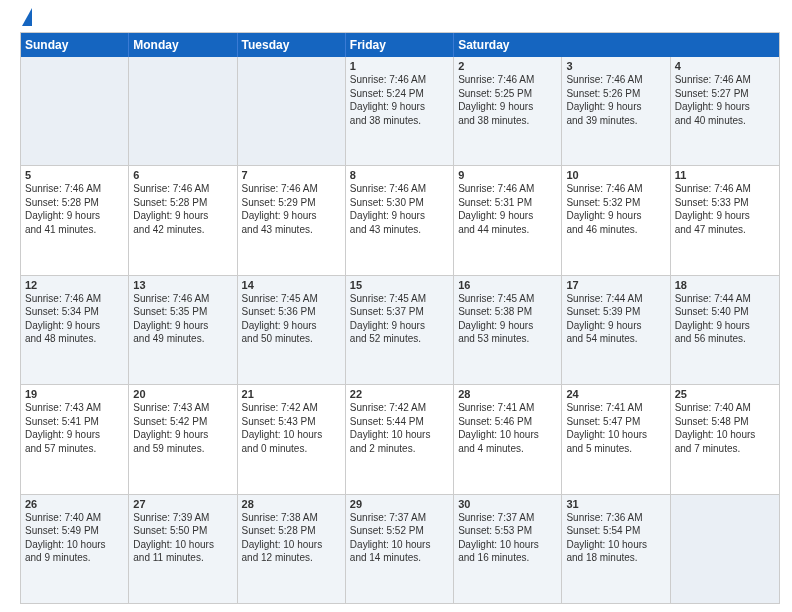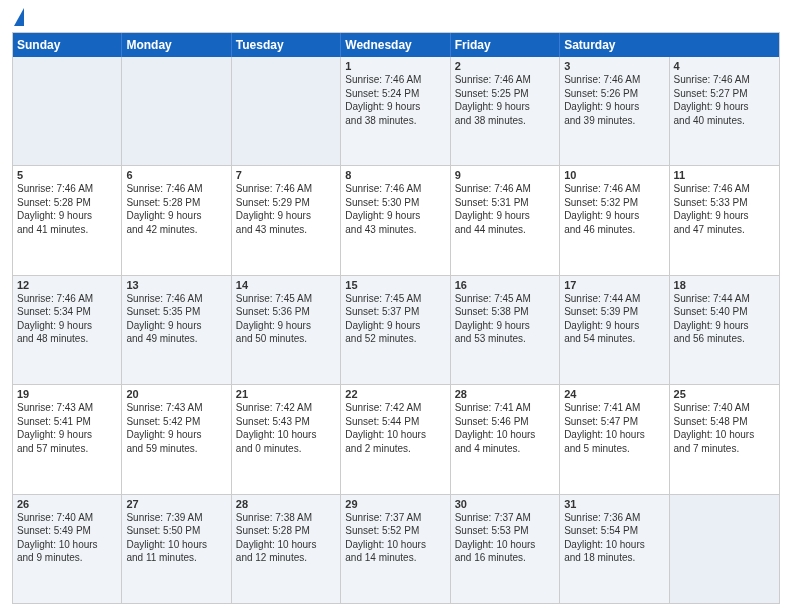--- a/index.html
+++ b/index.html
@@ -8,21 +8,21 @@
       background: #fff;
       width: 792px;
       height: 612px;
       overflow: hidden;
     }
     .page {
       width: 792px;
       height: 612px;
       display: flex;
       flex-direction: column;
-      padding: 10px 12px 8px 12px;
+      padding: 10px 12px 8px 20px;
       justify-content: flex-end;
     }
     .header {
       display: flex;
       justify-content: space-between;
       align-items: flex-start;
       margin-bottom: 6px;
     }
     .logo {
       display: flex;
@@ -136,21 +136,20 @@
       <div class="month-title"></div>
       <div class="location"></div>
     </div>
   </div>
 
   <div class="calendar">
     <div class="day-headers">
     <div class="day-header">Sunday</div>
         <div class="day-header">Monday</div>
         <div class="day-header">Tuesday</div>
-        <div class="day-header">Wednesday</div>
         <div class="day-header">Friday</div>
         <div class="day-header">Saturday</div>
       </div>
     <div class="weeks">
     <div class="week-row">
           <div class="day-cell empty alt-row"></div>
           <div class="day-cell empty alt-row"></div>
           <div class="day-cell empty alt-row"></div>
           <div class="day-cell alt-row">
             <div class="day-number">1</div>

